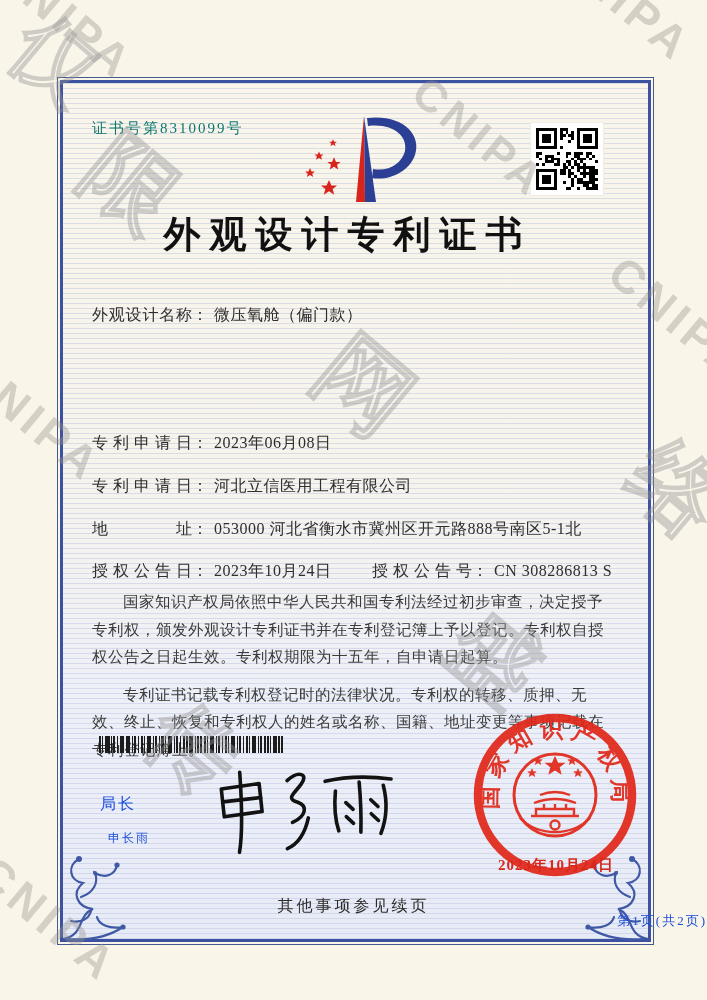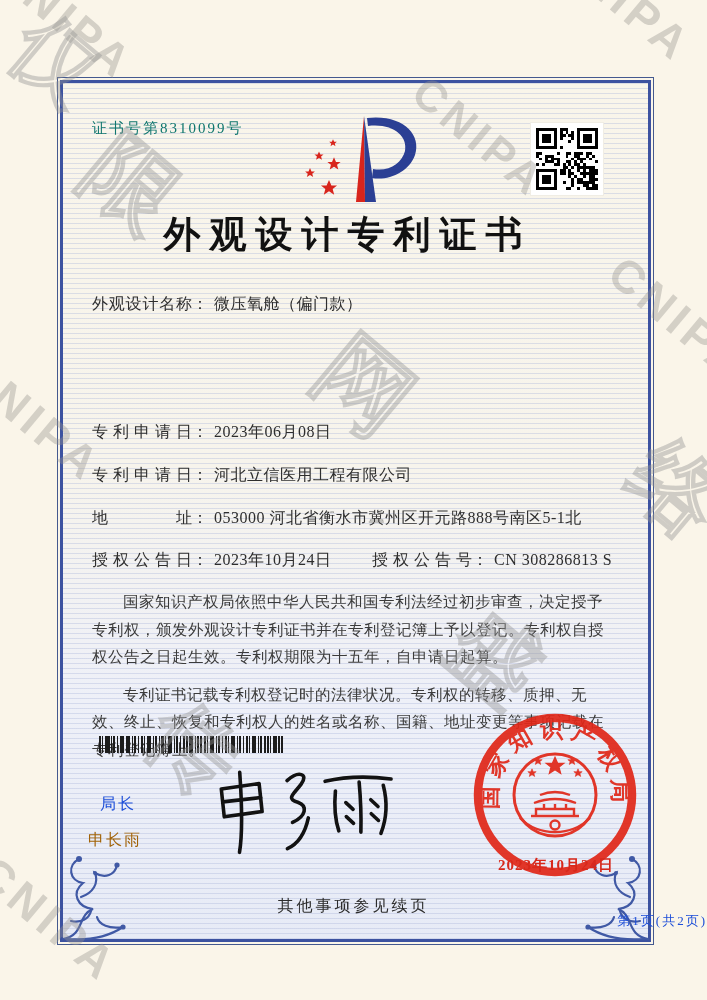--- a/index.html
+++ b/index.html
@@ -24,35 +24,35 @@
   .corner{position:absolute;bottom:-4px;z-index:2;}
   .corner.left{left:-4px;}
   .corner.right{right:-4px;transform:scaleX(-1);}
   
   .content{position:absolute;inset:0;z-index:3;}
   .cert-number{position:absolute;left:92px;top:119px;font-size:15px;letter-spacing:2px;color:#0f766e;}
   .logo{position:absolute;left:296px;top:112px;}
   .qr-pad{position:absolute;left:531px;top:123px;width:72px;height:72px;background:#fff;box-shadow:0 0 0 1px #f0ede4;}
   .qr-pad svg{position:absolute;inset:5px;width:62px;height:62px;}
   .cert-title{position:absolute;left:0;right:12px;top:210px;text-align:center;font-size:37px;font-weight:bold;letter-spacing:9px;color:#111;}
-  .field-row{position:absolute;left:92px;font-size:16px;color:#2e2e2e;white-space:nowrap;}
+  .field-row{position:absolute;left:92px;font-size:16px;color:#2e2e2e;white-space:nowrap;margin-top:11px;}
   .flabel{display:inline-block;width:100px;text-align:justify;text-align-last:justify;vertical-align:bottom;}
   .fcolon{margin-right:6px;}
   .fvalue{letter-spacing:.5px;}
   .grant-right{position:absolute;left:280px;top:0;}
   .paras{position:absolute;left:92px;top:588px;width:524px;font-size:15.5px;line-height:1.78;color:#3b3b3b;}
   .paras p{margin:0 0 10px;text-indent:2em;letter-spacing:.5px;}
   .barcode{position:absolute;left:99px;top:736px;width:184px;height:17px;
     background:
       repeating-linear-gradient(90deg,#1c1c1c 0 1px,transparent 1px 3px),
       repeating-linear-gradient(90deg,#1c1c1c 0 2px,transparent 2px 7px),
       repeating-linear-gradient(90deg,transparent 0 10px,#1c1c1c 10px 11px,transparent 11px 13px);
   }
   .signer-title{position:absolute;left:100px;top:794px;font-family:"Liberation Sans",sans-serif;font-size:16px;color:#1d4ed8;letter-spacing:2px;}
-  .signer-name{position:absolute;left:88px;top:830px;font-family:"Liberation Sans",sans-serif;font-size:16px;color:#a16207;letter-spacing:2px;}
+  .signer-name{position:absolute;left:108px;top:830px;font-family:"Liberation Sans",sans-serif;font-size:12px;color:#1d4ed8;letter-spacing:2px;}
   .signature{position:absolute;left:208px;top:758px;transform:rotate(-2deg);}
   .seal{position:absolute;left:464px;top:706px;}
   .seal-date{position:absolute;left:468px;top:856px;width:176px;text-align:center;font-size:15px;font-weight:bold;color:#d8281b;letter-spacing:1px;}
   .page-footer{position:absolute;left:0;right:0;top:912px;text-align:right;font-size:13px;color:#1d4ed8;letter-spacing:2px;}
   .continuation{position:absolute;left:0;right:0;top:896px;text-align:center;font-size:16px;color:#2c2c2c;letter-spacing:3px;}
 </style>
 </head>
 <body>
 
 <div class="page">

